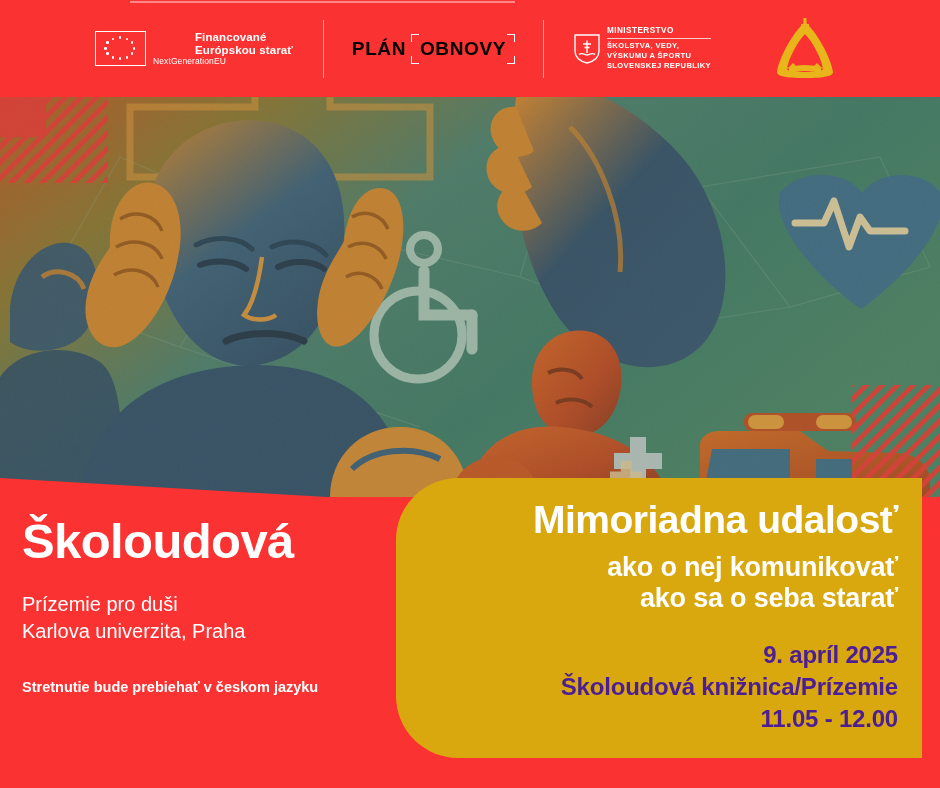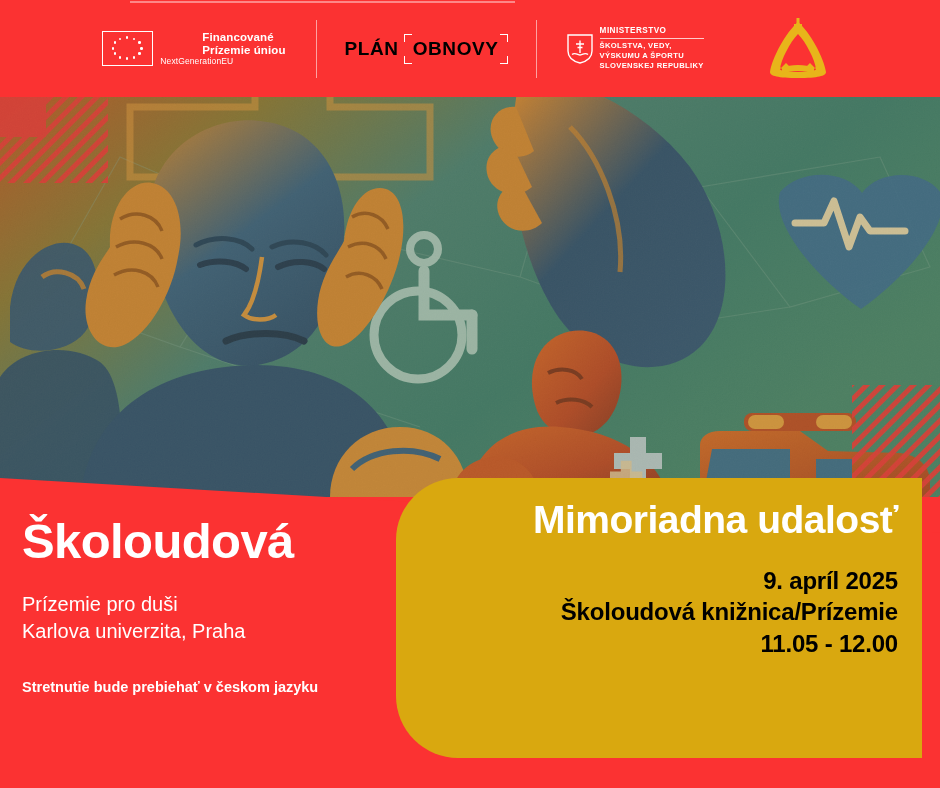--- a/index.html
+++ b/index.html
@@ -172,21 +172,21 @@
   }
   .event-sub {
     margin-top: 11px;
     font-size: 27px;
     font-weight: 700;
     line-height: 1.18;
     letter-spacing: -0.2px;
   }
   .event-details {
     margin-top: 24px;
-    color: #000000;
+    color: #4c1d95;
     font-size: 24px;
     font-weight: 700;
     line-height: 1.32;
     letter-spacing: -0.2px;
   }
 </style>
 </head>
 <body>
 
 <div class="poster">
@@ -205,21 +205,21 @@
         <span class="eu-star" style="left:29.5px; top:24.2px;"></span>
         <span class="eu-star" style="left:22.5px; top:25.5px;"></span>
         <span class="eu-star" style="left:15.5px; top:24.2px;"></span>
         <span class="eu-star" style="left:10.2px; top:20.5px;"></span>
         <span class="eu-star" style="left:8.2px; top:15.0px;"></span>
         <span class="eu-star" style="left:10.2px; top:9.5px;"></span>
         <span class="eu-star" style="left:15.5px; top:5.8px;"></span>
       </div>
       <div class="eu-text">
         <div class="eu-l1">Financované</div>
-        <div class="eu-l2">Prízemie úniou</div>
+        <div class="eu-l2">Európskou starať</div>
         <div class="eu-l3">NextGenerationEU</div>
       </div>
     </div>
 
     <div class="vdiv"></div>
 
     <div class="logo-slot plan-logo">
       <span class="plan-word">PLÁN</span>
       <span class="plan-bracketed">
         <i class="brk tl"></i>
@@ -418,20 +418,24 @@
     <div class="speaker-affil">
       <div>Prízemie pro duši</div>
       <div>Karlova univerzita, Praha</div>
     </div>
     <div class="speaker-note">Stretnutie bude prebiehať v českom jazyku</div>
   </div>
 
   <div class="yellow-panel">
     <div class="yellow-inner">
       <div class="event-title">Mimoriadna udalosť</div>
+      <div class="event-sub">
+        <div>ako o nej komunikovať</div>
+        <div>ako sa o seba starať</div>
+      </div>
       <div class="event-details">
         <div>9. apríl 2025</div>
         <div>Školoudová knižnica/Prízemie</div>
         <div>11.05 - 12.00</div>
       </div>
     </div>
   </div>
 
 </div>
 

